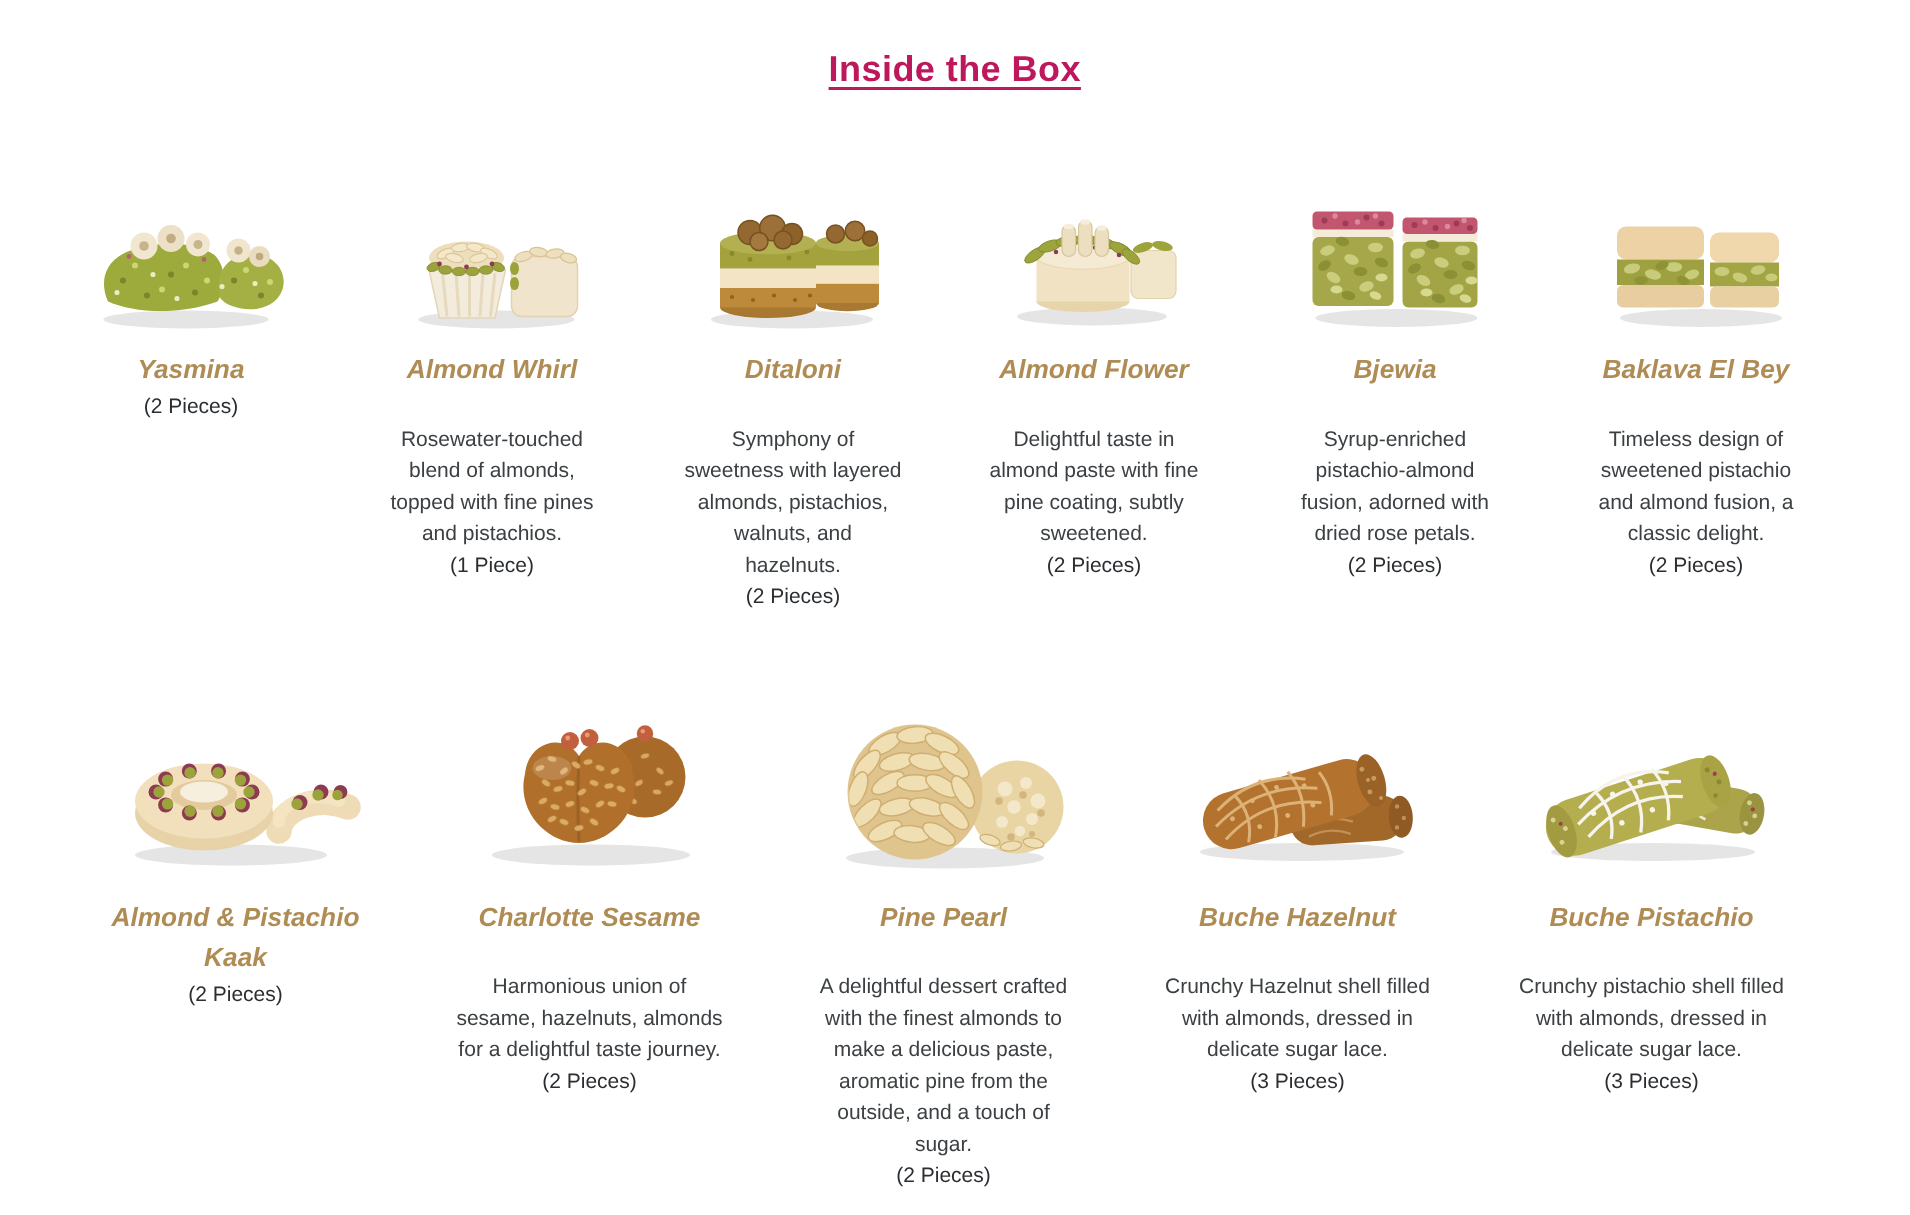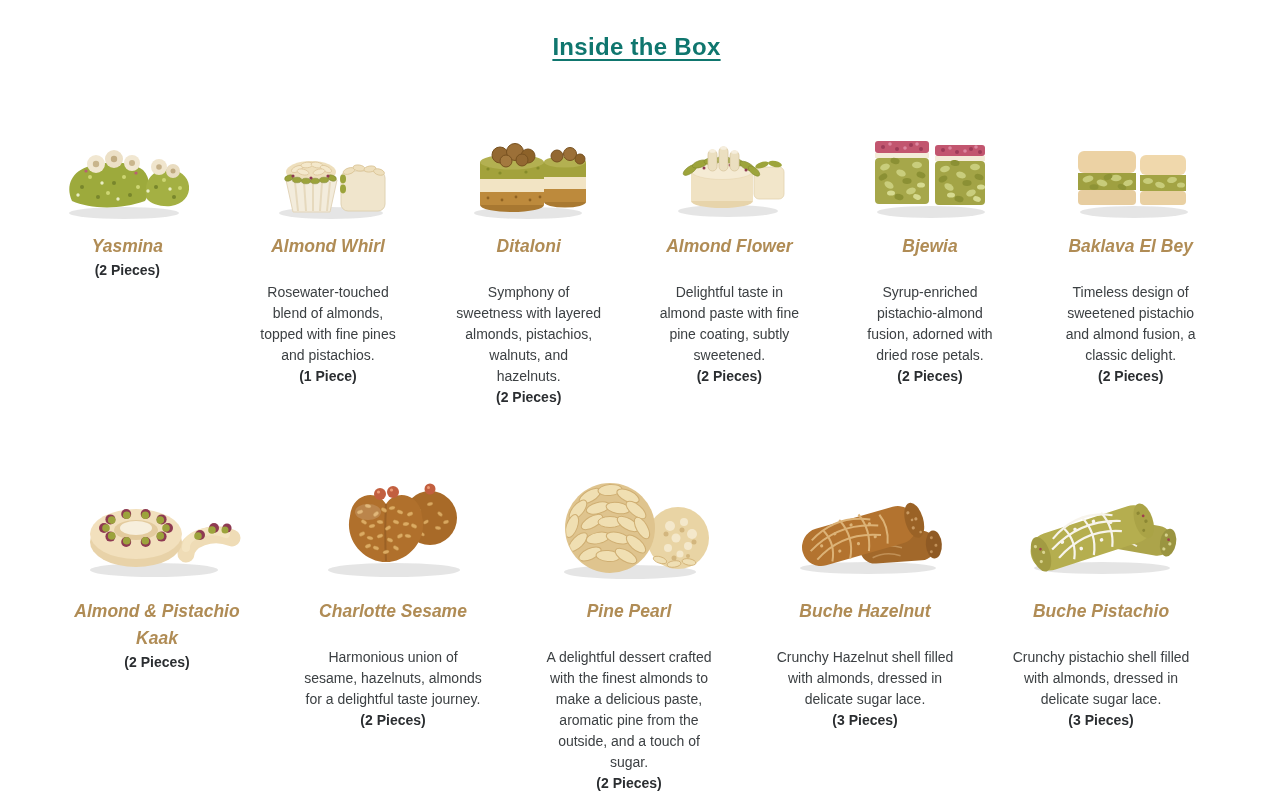--- a/index.html
+++ b/index.html
@@ -5,41 +5,41 @@
   html,body{margin:0;padding:0;background:#ffffff;}
   body{
     width:1273px;height:810px;overflow:hidden;
     font-family:"Liberation Sans","DejaVu Sans",sans-serif;
     color:#3c4043;
   }
   .page{padding-top:33px;}
   h1.section-title{
     margin:0;text-align:center;
     font-size:24px;line-height:28px;font-weight:bold;letter-spacing:.3px;
-    color:#0f766e;
+    color:#be185d;
     text-decoration:underline;text-decoration-thickness:2px;text-underline-offset:4px;
   }
   .row{display:grid;width:1180px;margin-left:39px;}
   .row-1{grid-template-columns:repeat(6,1fr);margin-top:64px;gap:24px;}
   .row-2{grid-template-columns:repeat(5,1fr);margin-top:56px;}
   figure.card{margin:0;text-align:center;}
   .imgwrap{display:flex;align-items:flex-end;justify-content:center;}
   .row-1 .imgwrap{height:96px;}
   .row-2 .imgwrap{height:118px;}
   .pname{
     margin:12px 0 0;color:#b08c55;
     font-size:17.5px;line-height:27px;font-weight:bold;font-style:italic;
     white-space:pre-line;
   }
   .row-2 .pname{margin-top:16px;}
   .pdesc{
     margin:22px 0 0;font-size:14px;line-height:21px;color:#3c4043;
     white-space:pre-line;
   }
-  .ppieces{margin:0;font-size:14px;line-height:21px;font-weight:bold;color:#2b2e31;}
+  .ppieces{margin:0;font-size:14px;line-height:21px;font-weight:normal;color:#2b2e31;}
   svg{display:block;}
 </style>
 </head>
 <body>
 
 <div class="page">
 
   <h1 class="section-title">Inside the Box</h1>
 
   <section class="row row-1">

